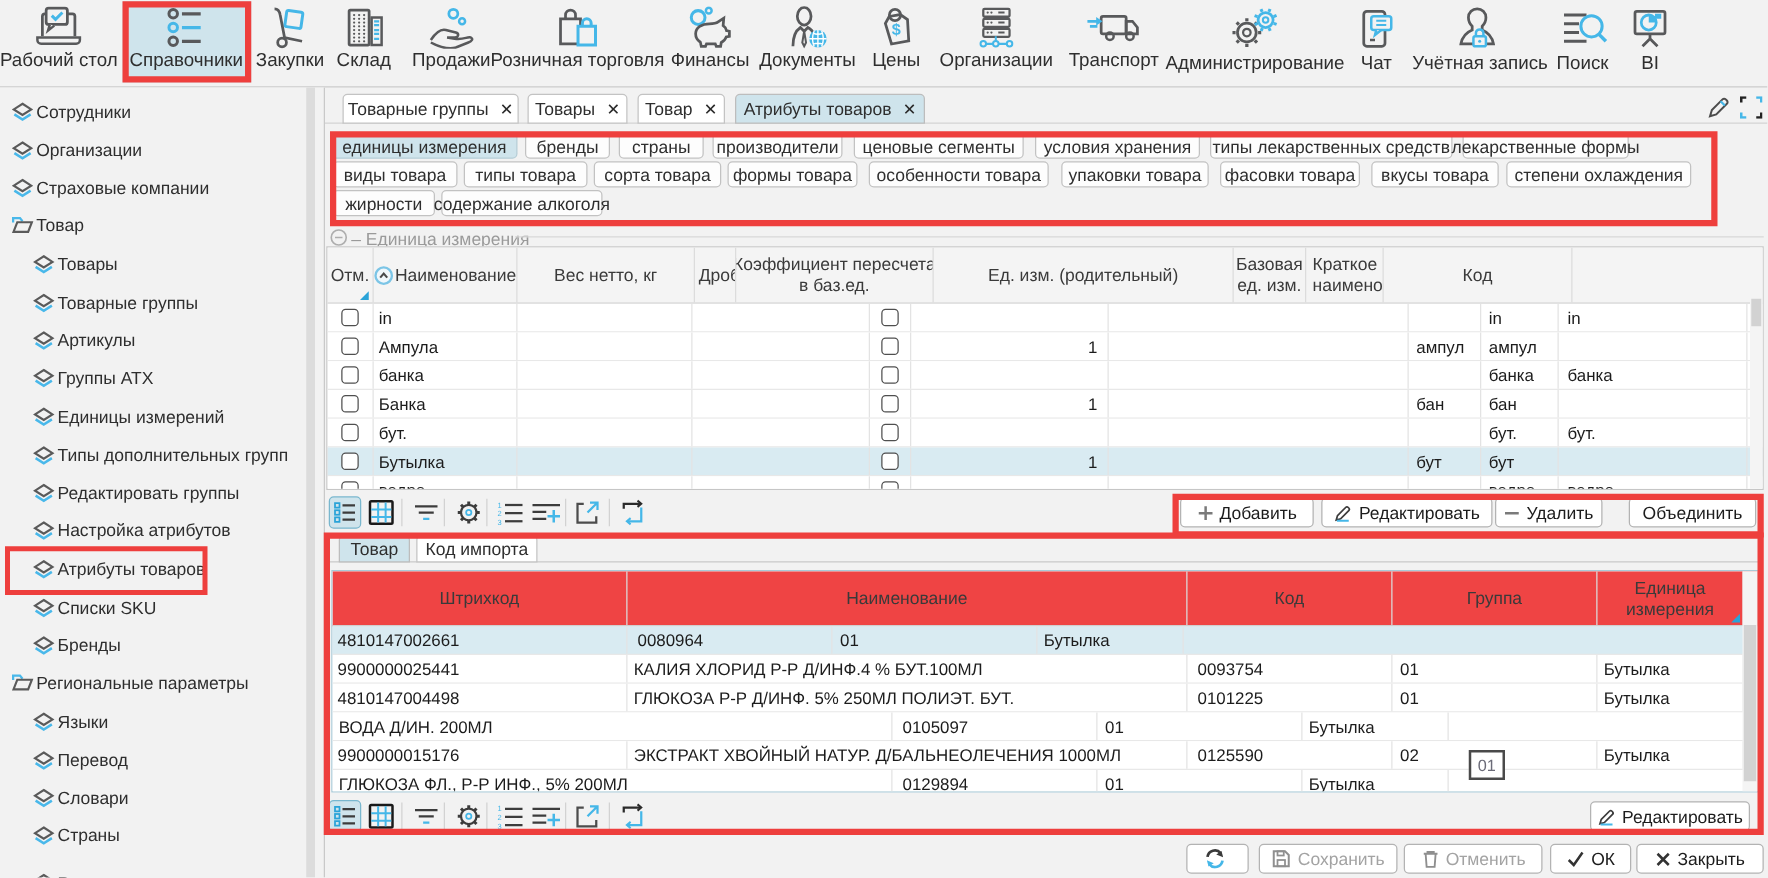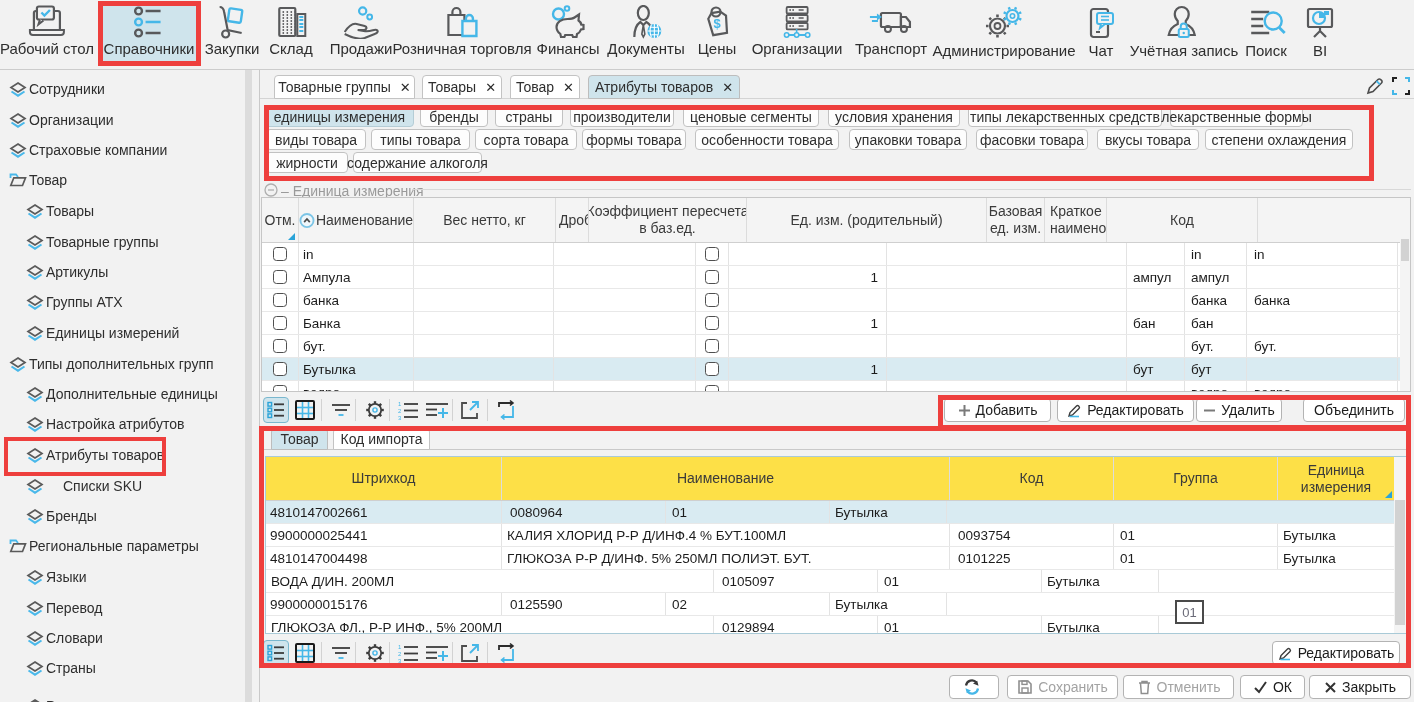--- a/index.html
+++ b/index.html
@@ -303,54 +303,54 @@
     </svg>
     <span style="margin-left:2px">Группы АТХ</span>
   </div>
 <div class="sbitem" style="left:26px;top:323px">
     <svg width="18" height="17" viewBox="0 0 18 17" fill="none">
       <path d="M9 2 L16 6.5 L9 11 L2 6.5 Z" stroke="#5a5a5a" stroke-width="1.7"></path>
       <path d="M2.5 10.5 L9 14.7 L15.5 10.5" stroke="#49b8ea" stroke-width="2"></path>
     </svg>
     <span style="margin-left:2px">Единицы измерений</span>
   </div>
-<div class="sbitem" style="left:9px;top:354px">
+<div class="sbitem" style="left:26px;top:354px">
     <svg width="18" height="17" viewBox="0 0 18 17" fill="none">
       <path d="M9 2 L16 6.5 L9 11 L2 6.5 Z" stroke="#5a5a5a" stroke-width="1.7"></path>
       <path d="M2.5 10.5 L9 14.7 L15.5 10.5" stroke="#49b8ea" stroke-width="2"></path>
     </svg>
     <span style="margin-left:2px">Типы дополнительных групп</span>
   </div>
 <div class="sbitem" style="left:26px;top:384px">
     <svg width="18" height="17" viewBox="0 0 18 17" fill="none">
       <path d="M9 2 L16 6.5 L9 11 L2 6.5 Z" stroke="#5a5a5a" stroke-width="1.7"></path>
       <path d="M2.5 10.5 L9 14.7 L15.5 10.5" stroke="#49b8ea" stroke-width="2"></path>
     </svg>
-    <span style="margin-left:2px">Дополнительные единицы</span>
+    <span style="margin-left:2px">Редактировать группы</span>
   </div>
 <div class="sbitem" style="left:26px;top:414px">
     <svg width="18" height="17" viewBox="0 0 18 17" fill="none">
       <path d="M9 2 L16 6.5 L9 11 L2 6.5 Z" stroke="#5a5a5a" stroke-width="1.7"></path>
       <path d="M2.5 10.5 L9 14.7 L15.5 10.5" stroke="#49b8ea" stroke-width="2"></path>
     </svg>
     <span style="margin-left:2px">Настройка атрибутов</span>
   </div>
 <div class="sbitem" style="left:26px;top:445px">
     <svg width="18" height="17" viewBox="0 0 18 17" fill="none">
       <path d="M9 2 L16 6.5 L9 11 L2 6.5 Z" stroke="#5a5a5a" stroke-width="1.7"></path>
       <path d="M2.5 10.5 L9 14.7 L15.5 10.5" stroke="#49b8ea" stroke-width="2"></path>
     </svg>
     <span style="margin-left:2px">Атрибуты товаров</span>
   </div>
 <div class="sbitem" style="left:26px;top:476px">
     <svg width="18" height="17" viewBox="0 0 18 17" fill="none">
       <path d="M9 2 L16 6.5 L9 11 L2 6.5 Z" stroke="#5a5a5a" stroke-width="1.7"></path>
       <path d="M2.5 10.5 L9 14.7 L15.5 10.5" stroke="#49b8ea" stroke-width="2"></path>
     </svg>
-    <span style="margin-left:19px">Списки SKU</span>
+    <span style="margin-left:2px">Списки SKU</span>
   </div>
 <div class="sbitem" style="left:26px;top:506px">
     <svg width="18" height="17" viewBox="0 0 18 17" fill="none">
       <path d="M9 2 L16 6.5 L9 11 L2 6.5 Z" stroke="#5a5a5a" stroke-width="1.7"></path>
       <path d="M2.5 10.5 L9 14.7 L15.5 10.5" stroke="#49b8ea" stroke-width="2"></path>
     </svg>
     <span style="margin-left:2px">Бренды</span>
   </div>
 <div class="sbitem" style="left:9px;top:536px">
     <svg width="18" height="16" viewBox="0 0 18 16" fill="none">
@@ -664,21 +664,21 @@
     </svg>Редактировать</div>
 <div class="btn" style="left:1196px;top:398px;width:86px"><svg width="13" height="13" viewBox="0 0 13 13" fill="none">
       <path d="M1 6.5 H12" stroke="#7a7a7a" stroke-width="2"></path>
     </svg>Удалить</div>
 <div class="btn" style="left:1303px;top:398px;width:102px">Объединить</div>
 <div class="red" style="left:259px;top:426px;width:1152px;height:242px"></div>
 <div class="abs" style="left:264px;top:449px;width:1143px;height:1px;background:#c9c9c9"></div>
 <div class="tab act" style="left:271px;top:428px;width:57px">Товар</div>
 <div class="tab" style="left:333px;top:428px;width:97px">Код импорта</div>
 <div class="abs" style="left:265px;top:456px;width:1142px;height:178px;background:#fff;border:1px solid #a9cad7;box-sizing:border-box;overflow:hidden">
-<div style="display:flex;height:44px;background:#fde047;border-bottom:1px solid #cfcfcf;box-sizing:border-box">
+<div style="display:flex;height:44px;background:#ef4444;border-bottom:1px solid #cfcfcf;box-sizing:border-box">
 <div class="hcell" style="width:236px;flex:none">Штрихкод</div>
 <div class="hcell" style="width:448px;flex:none">Наименование</div>
 <div class="hcell" style="width:164px;flex:none">Код</div>
 <div class="hcell" style="width:164px;flex:none">Группа</div>
 <div class="hcell" style="width:117px;flex:none">Единица<br>измерения<div style="position:absolute;right:2px;bottom:2px;width:0;height:0;border-left:7px solid transparent;border-bottom:7px solid #2aa3d8"></div></div>
 <div style="flex:1"></div>
     </div>
 <div class="row sel" style="height:23px">
 <div class="cell" style="width:236px;flex:none;padding-left:4px">4810147002661</div>
 <div class="cell" style="width:164px;flex:none;padding-left:8px">0080964</div>
@@ -700,20 +700,21 @@
 <div class="cell" style="width:117px;flex:none;padding-left:5px">Бутылка</div>
 </div>
 <div class="row" style="height:23px">
 <div class="cell" style="width:448px;flex:none;padding-left:5px">ВОДА Д/ИН. 200МЛ</div>
 <div class="cell" style="width:164px;flex:none;padding-left:8px">0105097</div>
 <div class="cell" style="width:164px;flex:none;padding-left:6px">01</div>
 <div class="cell" style="width:117px;flex:none;padding-left:5px">Бутылка</div>
 </div>
 <div class="row" style="height:23px">
 <div class="cell" style="width:236px;flex:none;padding-left:4px">9900000015176</div>
+<div class="cell" style="width:448px;flex:none;padding-left:5px">ЭКСТРАКТ ХВОЙНЫЙ НАТУР. Д/БАЛЬНЕОЛЕЧЕНИЯ 1000МЛ</div>
 <div class="cell" style="width:164px;flex:none;padding-left:8px">0125590</div>
 <div class="cell" style="width:164px;flex:none;padding-left:6px">02</div>
 <div class="cell" style="width:117px;flex:none;padding-left:5px">Бутылка</div>
 </div>
 <div class="row" style="height:23px">
 <div class="cell" style="width:448px;flex:none;padding-left:5px">ГЛЮКОЗА ФЛ., Р-Р ИНФ., 5% 200МЛ</div>
 <div class="cell" style="width:164px;flex:none;padding-left:8px">0129894</div>
 <div class="cell" style="width:164px;flex:none;padding-left:6px">01</div>
 <div class="cell" style="width:117px;flex:none;padding-left:5px">Бутылка</div>
 </div>

